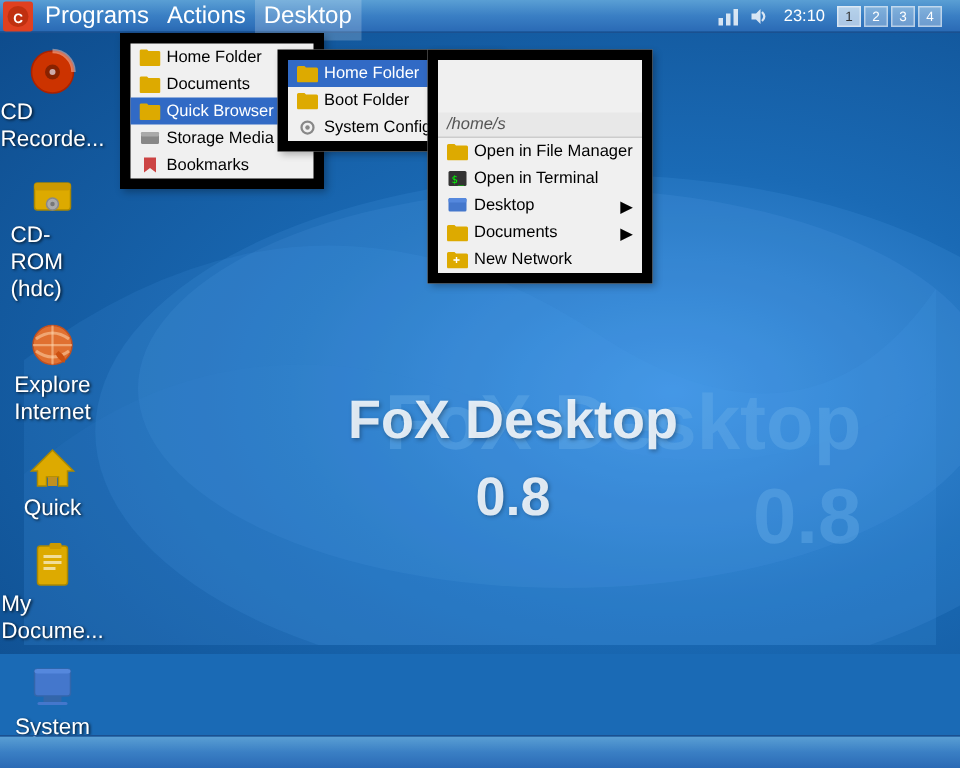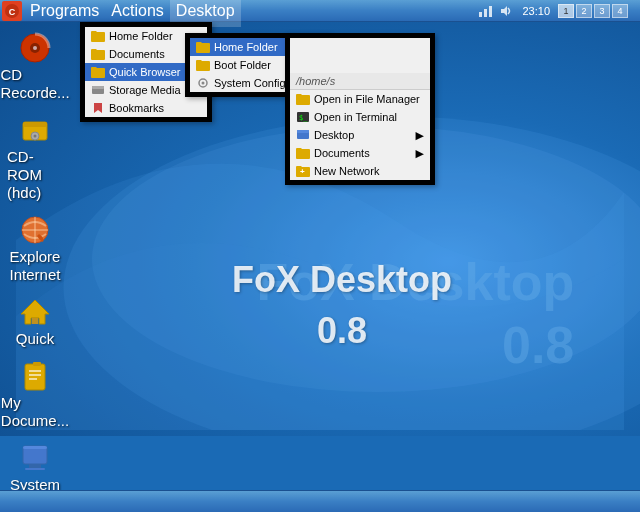--- a/index.html
+++ b/index.html
@@ -172,21 +172,21 @@
 
     
     .menu-container {
       position: absolute;
       top: 22px;
       z-index: 200;
     }
 
     .menu {
       background: #f0f0f0;
-      border: 5px solid #000000;
+      border: 7px solid #000000;
       box-shadow: 2px 2px 5px rgba(0,0,0,0.3);
       min-width: 120px;
     }
 
     .menu-item {
       display: flex;
       align-items: center;
       padding: 2px 6px;
       cursor: pointer;
       white-space: nowrap;

